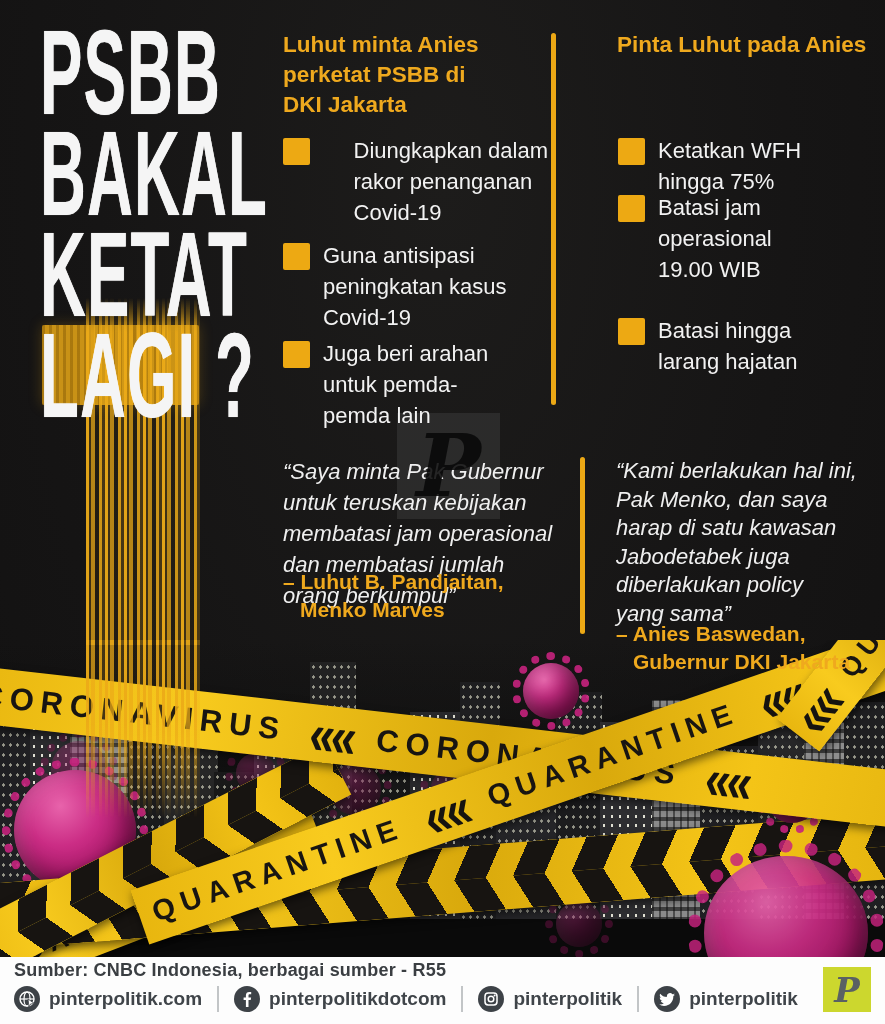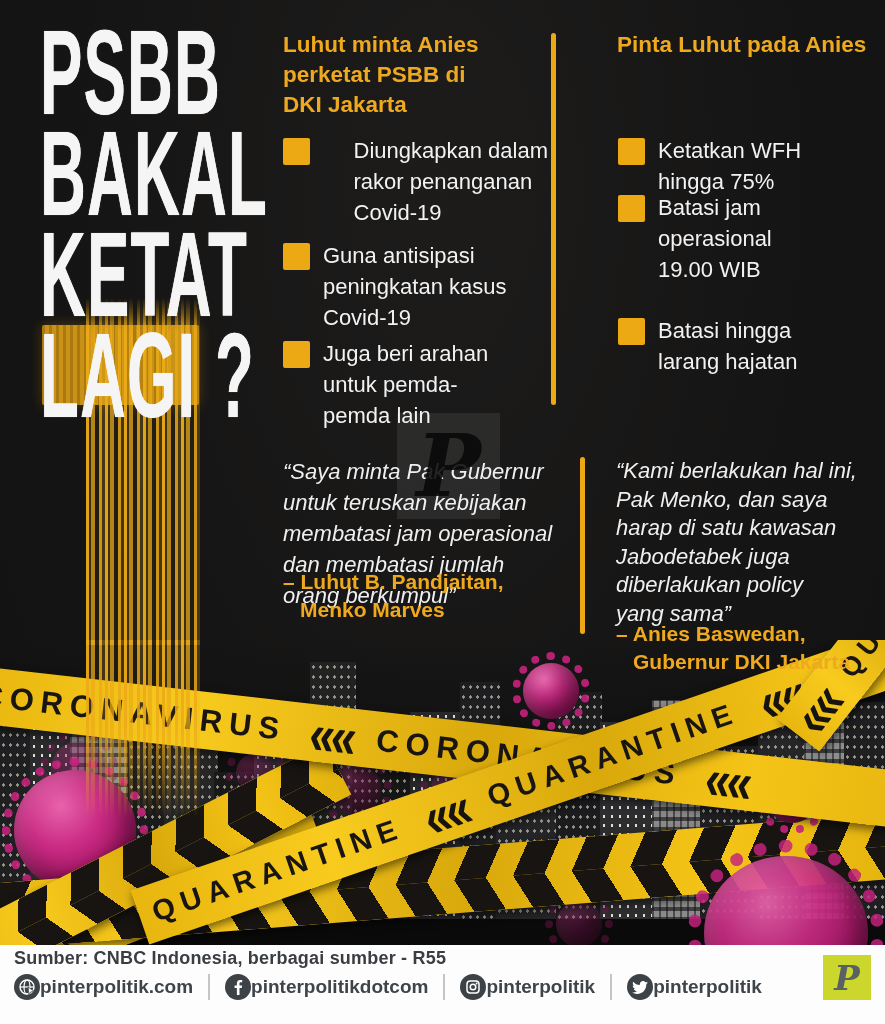--- a/index.html
+++ b/index.html
@@ -79,24 +79,24 @@
     background:linear-gradient(95deg,#e8b60f 0%, #f8cb1e 22%, #d9a90c 52%, #f4c417 78%, #e2b20e 100%);
     box-shadow:0 4px 10px rgba(0,0,0,.55);}
   .tape-text{color:#181512;font-weight:bold;font-size:31px;letter-spacing:7px;padding:0 14px;}
   .tape-chev{color:#161310;font-weight:bold;font-size:46px;letter-spacing:-4px;
     display:inline-block;transform:scaleY(1.25);padding:0 10px;line-height:1;}
   .tape.pattern{justify-content:flex-start;}
   .tape.pattern::before,.tape.pattern::after{content:"";position:absolute;left:0;width:100%;height:50%;}
   .tape.pattern::before{top:0;background:repeating-linear-gradient(118deg, transparent 0 24px, #171411 24px 52px);}
   .tape.pattern::after{bottom:0;background:repeating-linear-gradient(62deg, transparent 0 24px, #171411 24px 52px);}
   
-  .footer{position:absolute;left:0;bottom:0;width:885px;height:79px;background:#fdfdfd;z-index:30;}
+  .footer{position:absolute;left:0;bottom:0;width:885px;height:67px;background:#fdfdfd;z-index:30;}
   .source{position:absolute;left:14px;top:3px;font-size:18px;font-weight:bold;color:#3a3e42;letter-spacing:.2px;}
   .socials{position:absolute;left:14px;top:29px;display:flex;align-items:center;}
-  .social-item{display:flex;align-items:center;padding-right:15px;margin-right:15px;border-right:2px solid #c2c5c7;}
+  .social-item{display:flex;align-items:center;gap:9px;padding-right:15px;margin-right:15px;border-right:2px solid #c2c5c7;}
   .social-item:last-child{border-right:none;}
   .social-label{font-size:19px;font-weight:bold;color:#3f4449;}
   .icon-circle{width:26px;height:26px;}
   .logo{position:absolute;right:14px;top:10px;width:48px;height:45px;background:var(--logo-green);
     display:flex;align-items:center;justify-content:center;}
   .logo-p{font-family:"DejaVu Serif", serif;font-style:italic;font-weight:bold;font-size:34px;color:#5a6163;line-height:1;}
 </style>
 </head>
 <body>
 

